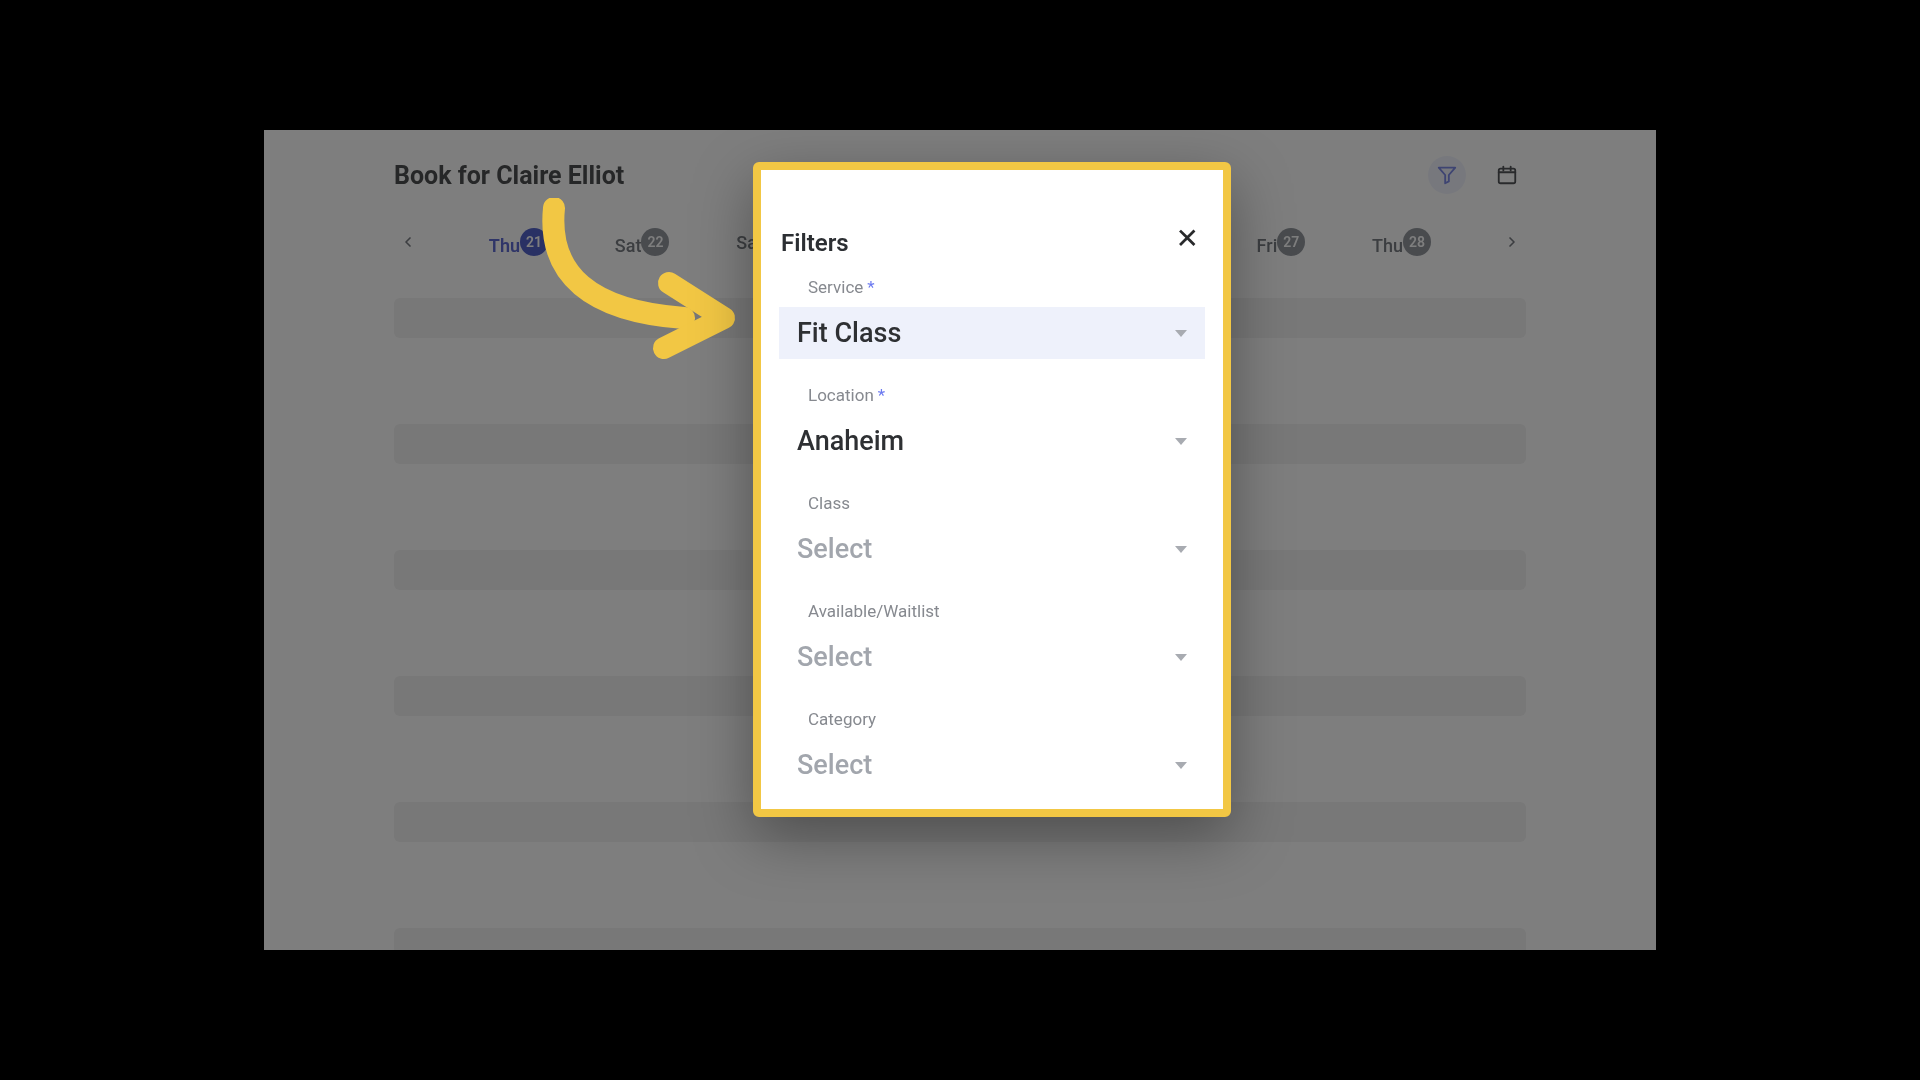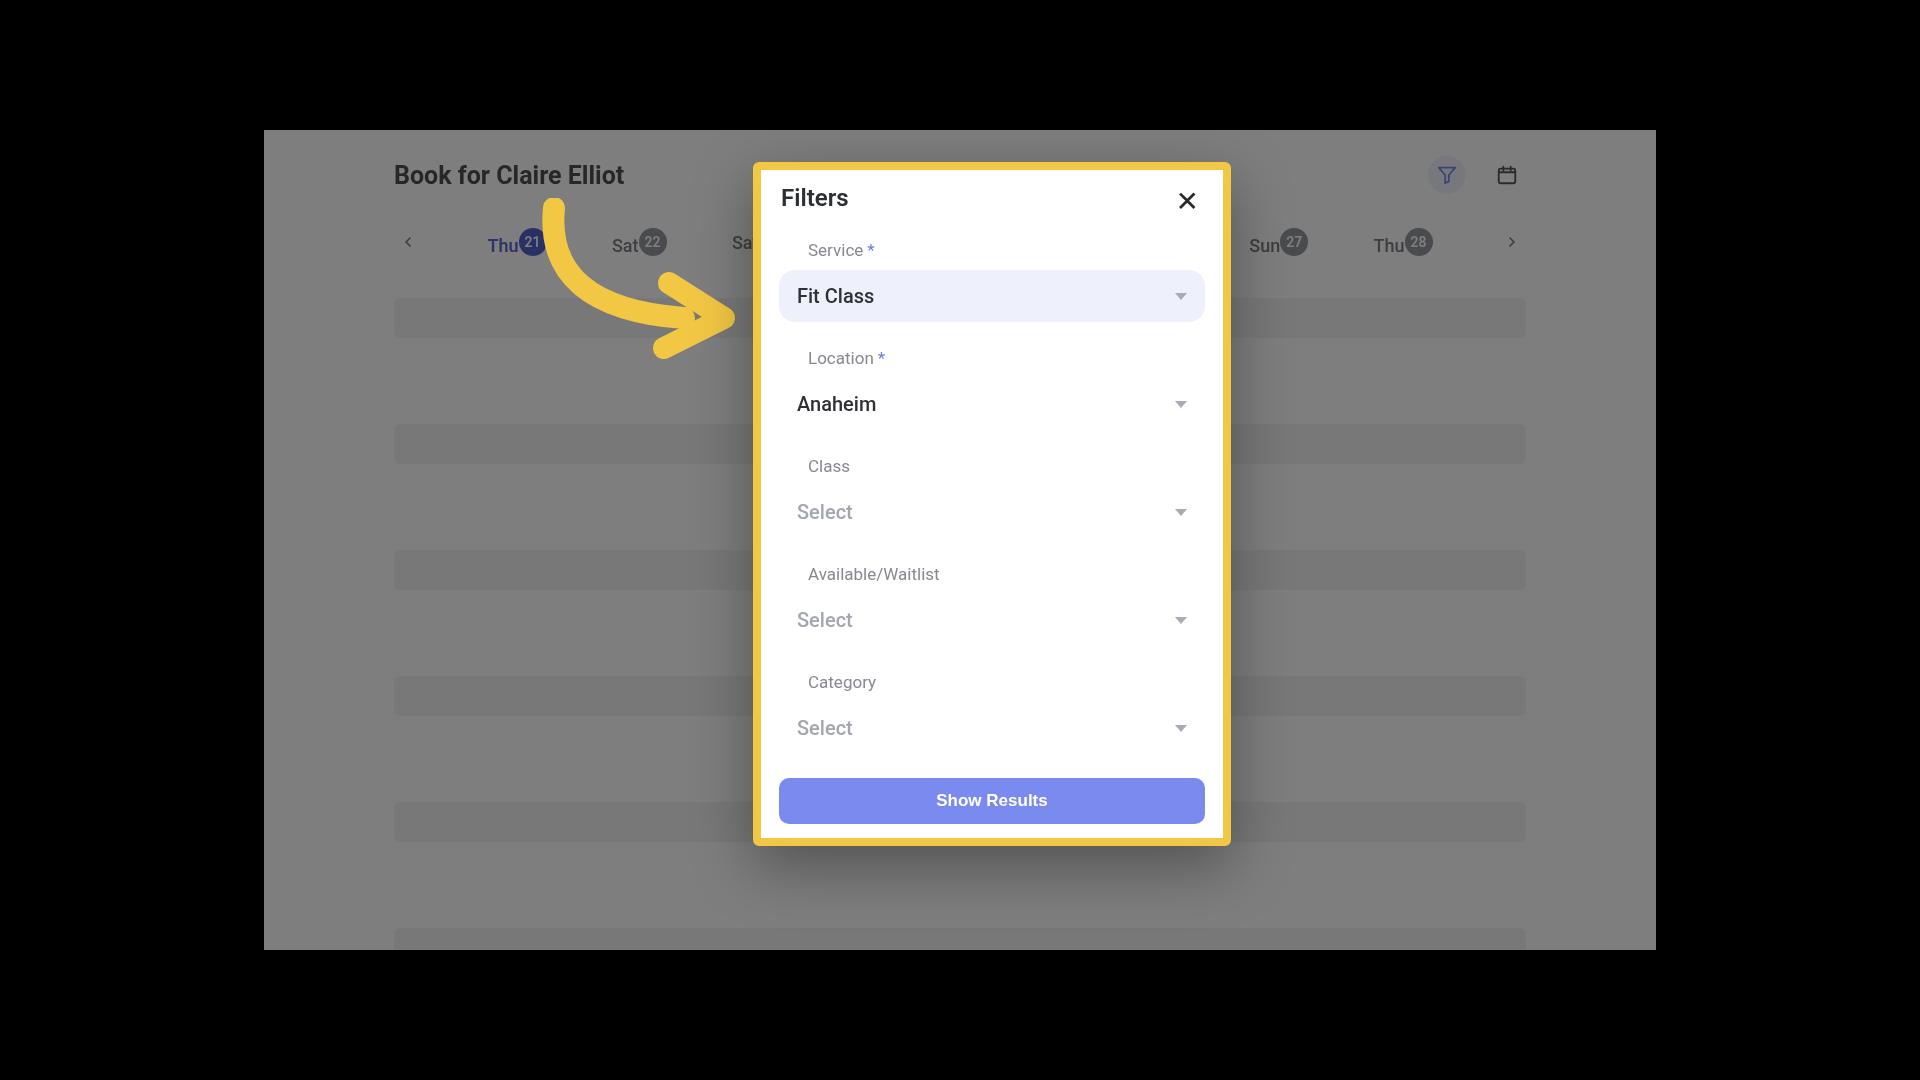--- a/index.html
+++ b/index.html
@@ -114,41 +114,42 @@
     left: 489px; top: 32px;
     width: 478px;
     background: #fff;
     border-radius: 6px;
     border: 8px solid #f2c744;
     box-shadow: 0 20px 60px rgba(0,0,0,0.35);
     overflow: hidden;
   }
   .modal-inner { padding: 8px 18px 14px; }
   .modal-head {
-    display: flex; align-items: flex-start; justify-content: space-between;
+    display: flex; align-items: flex-end; justify-content: space-between;
     padding: 6px 2px 10px;
+    margin-top: 37px;
   }
   .modal-title { font-size: 24px; font-weight: 600; color: #2c2f33; }
   .close-btn { background: none; border: none; cursor: pointer; font-size: 28px; line-height: 1; color: #28292b; padding: 4px; }
 
   .field { margin-top: 10px; margin-bottom: 4px; }
   .field-label {
     font-size: 17px;
     color: #86898f;
     margin-bottom: 10px;
     display: flex; gap: 4px; margin-left: 29px;
   }
   .req-star { color: #6c7af0; }
   .select {
     width: 100%;
     height: 52px;
-    border-radius: 16px;
+    border-radius: 0;
     display: flex; align-items: center; justify-content: space-between;
     padding: 0 18px;
-    font-size: 20px;
+    font-size: 27px;
     cursor: pointer;
     background: #fff;
     border: none;
   }
   .select.filled { background: #eef1fb; color: #2e3033; font-weight: 500; }
   .select.value  { background: #fff; color: #2e3033; font-weight: 500; }
   .select.placeholder { color: #a2a6ad; font-weight: 500; }
   .caret { width: 0; height: 0; border-left: 6px solid transparent; border-right: 6px solid transparent; border-top: 7px solid #a8abb1; }
 
   .show-btn {
@@ -216,21 +217,21 @@
           <span>Sat</span>
           <span class="day-badge">22</span>
         </div>
         <div class="day-tab">
           <span>Sat</span>
         </div>
 
         <div style="width:360px;"></div>
 
         <div class="day-tab">
-          <span>Sun</span>
+          <span>Fri</span>
           <span class="day-badge">27</span>
         </div>
         <div class="day-tab">
           <span>Thu</span>
           <span class="day-badge">28</span>
         </div>
 
         <button class="nav-chevron">
           <svg width="16" height="16" viewBox="0 0 24 24" fill="none" stroke="currentColor" stroke-width="2.5" stroke-linecap="round" stroke-linejoin="round">
               <polyline points="9 18 15 12 9 6"></polyline>
@@ -314,18 +315,17 @@
         <div class="field" style="margin-top:26px;">
           <div class="field-label">
             <span>Category</span>
           </div>
           <div class="select placeholder">
             <span>Select</span>
             <span class="caret"></span>
           </div>
         </div>
 
-        <button class="show-btn">Show Results</button>
       </div>
     </div>
 
   </div>
 </div>
 
 </body></html>

